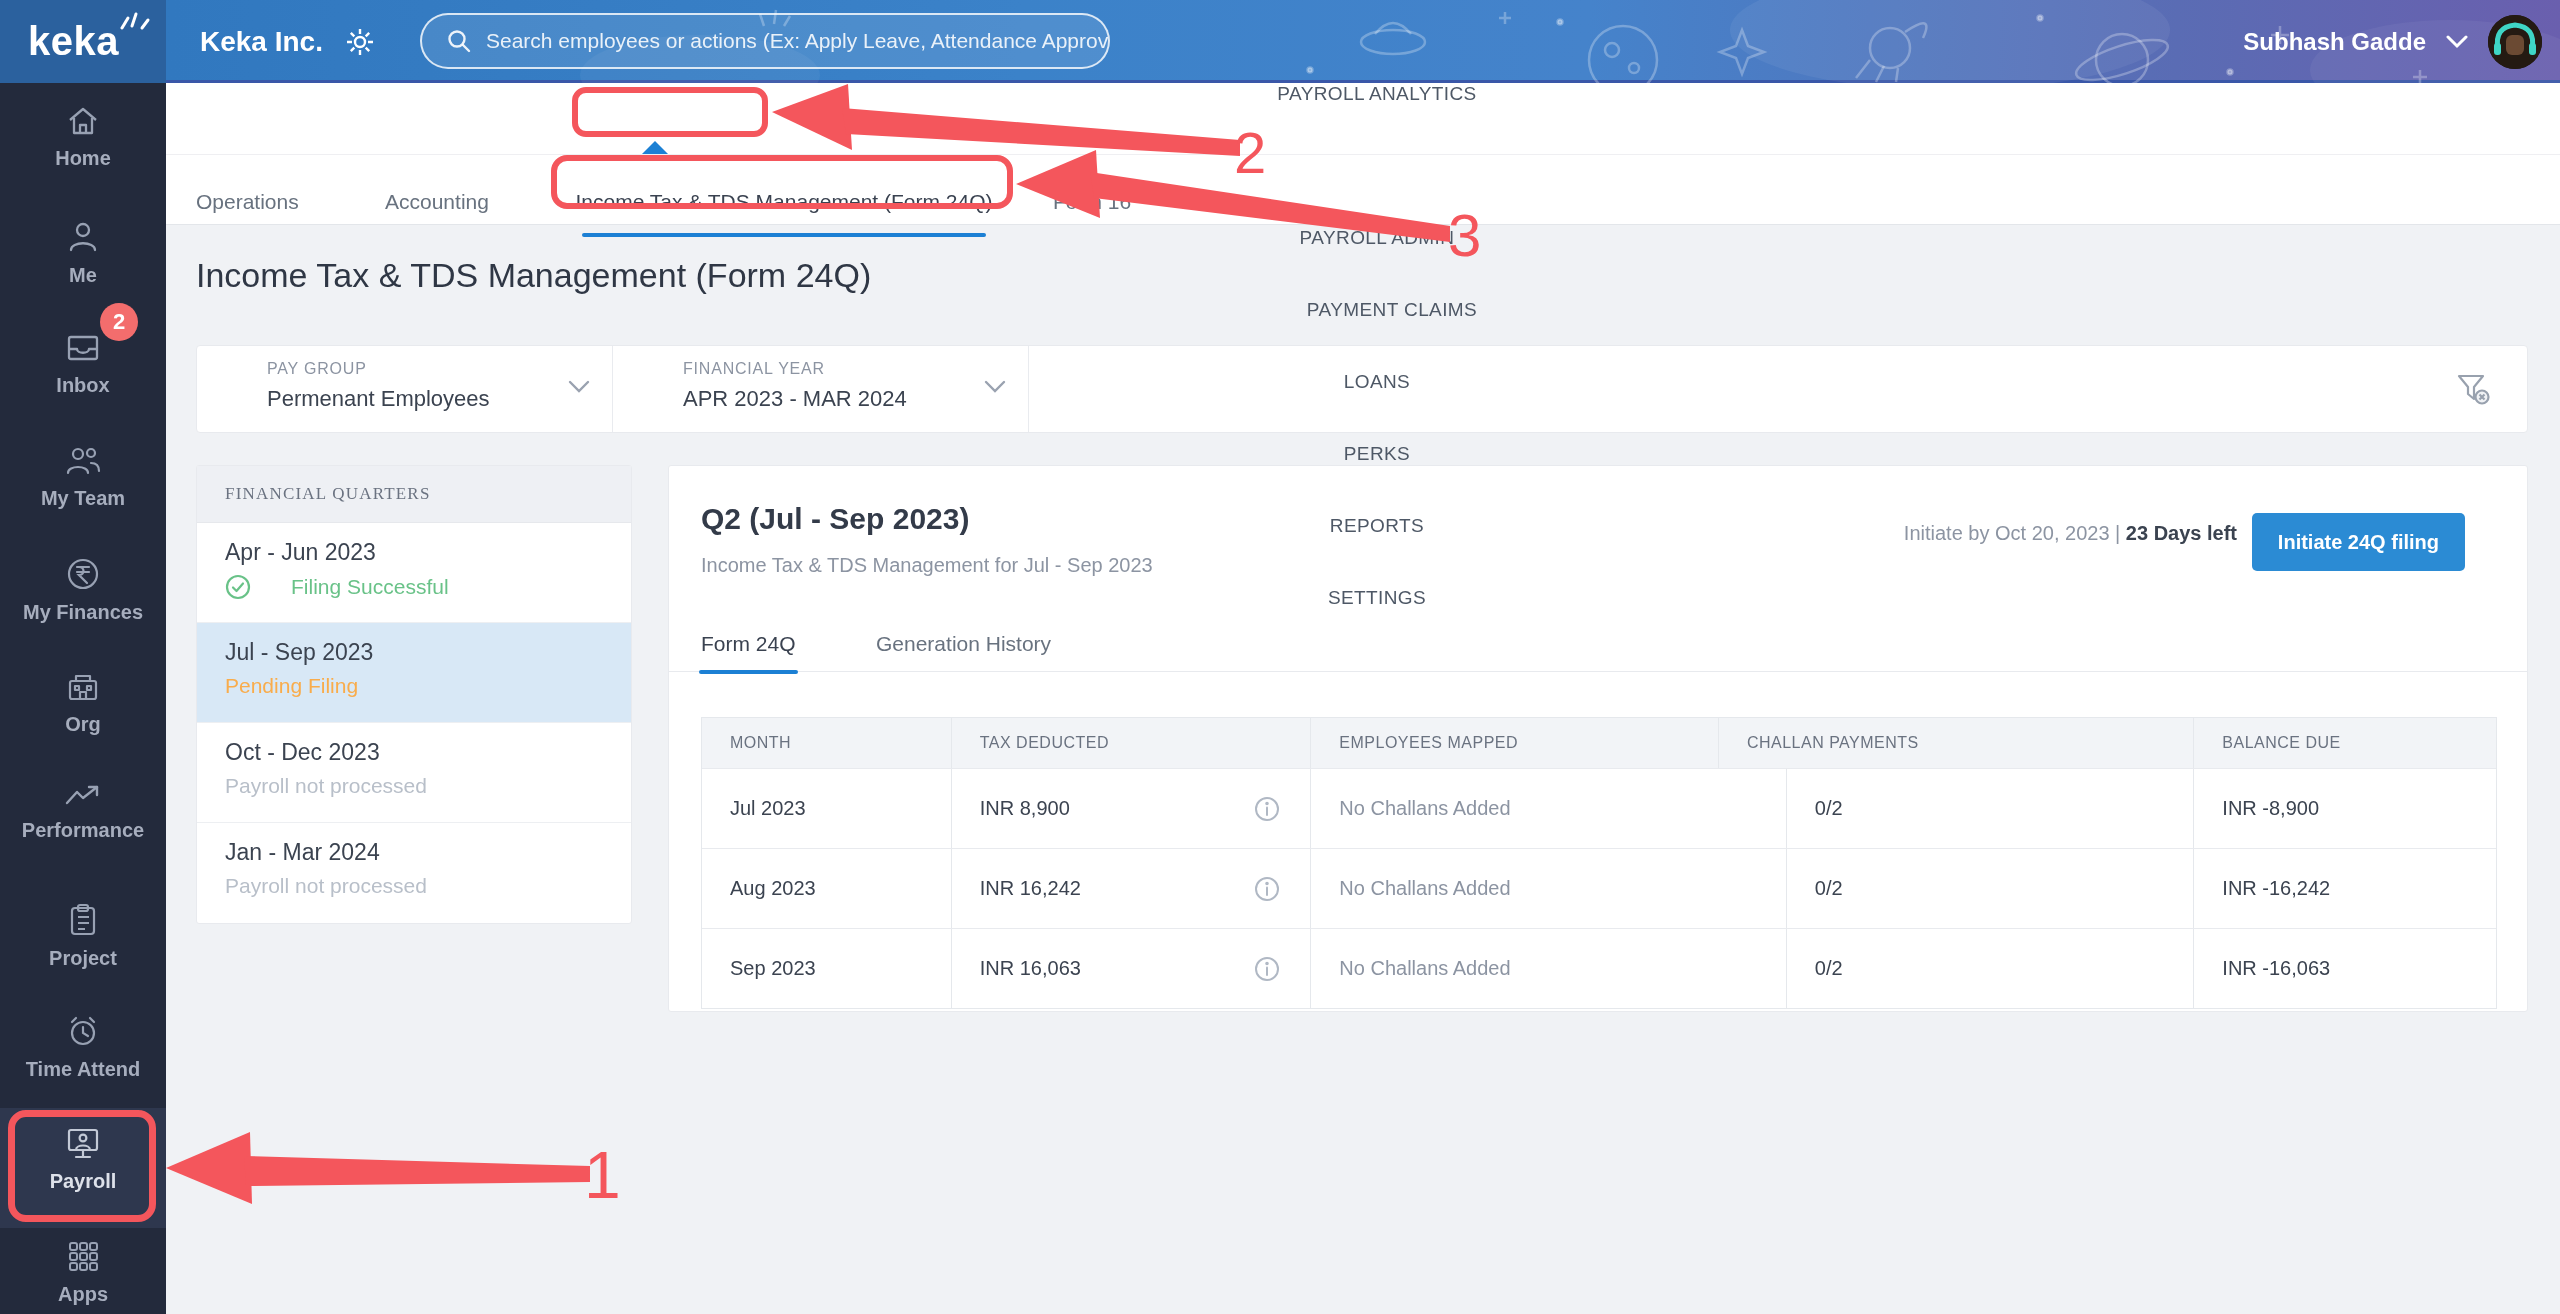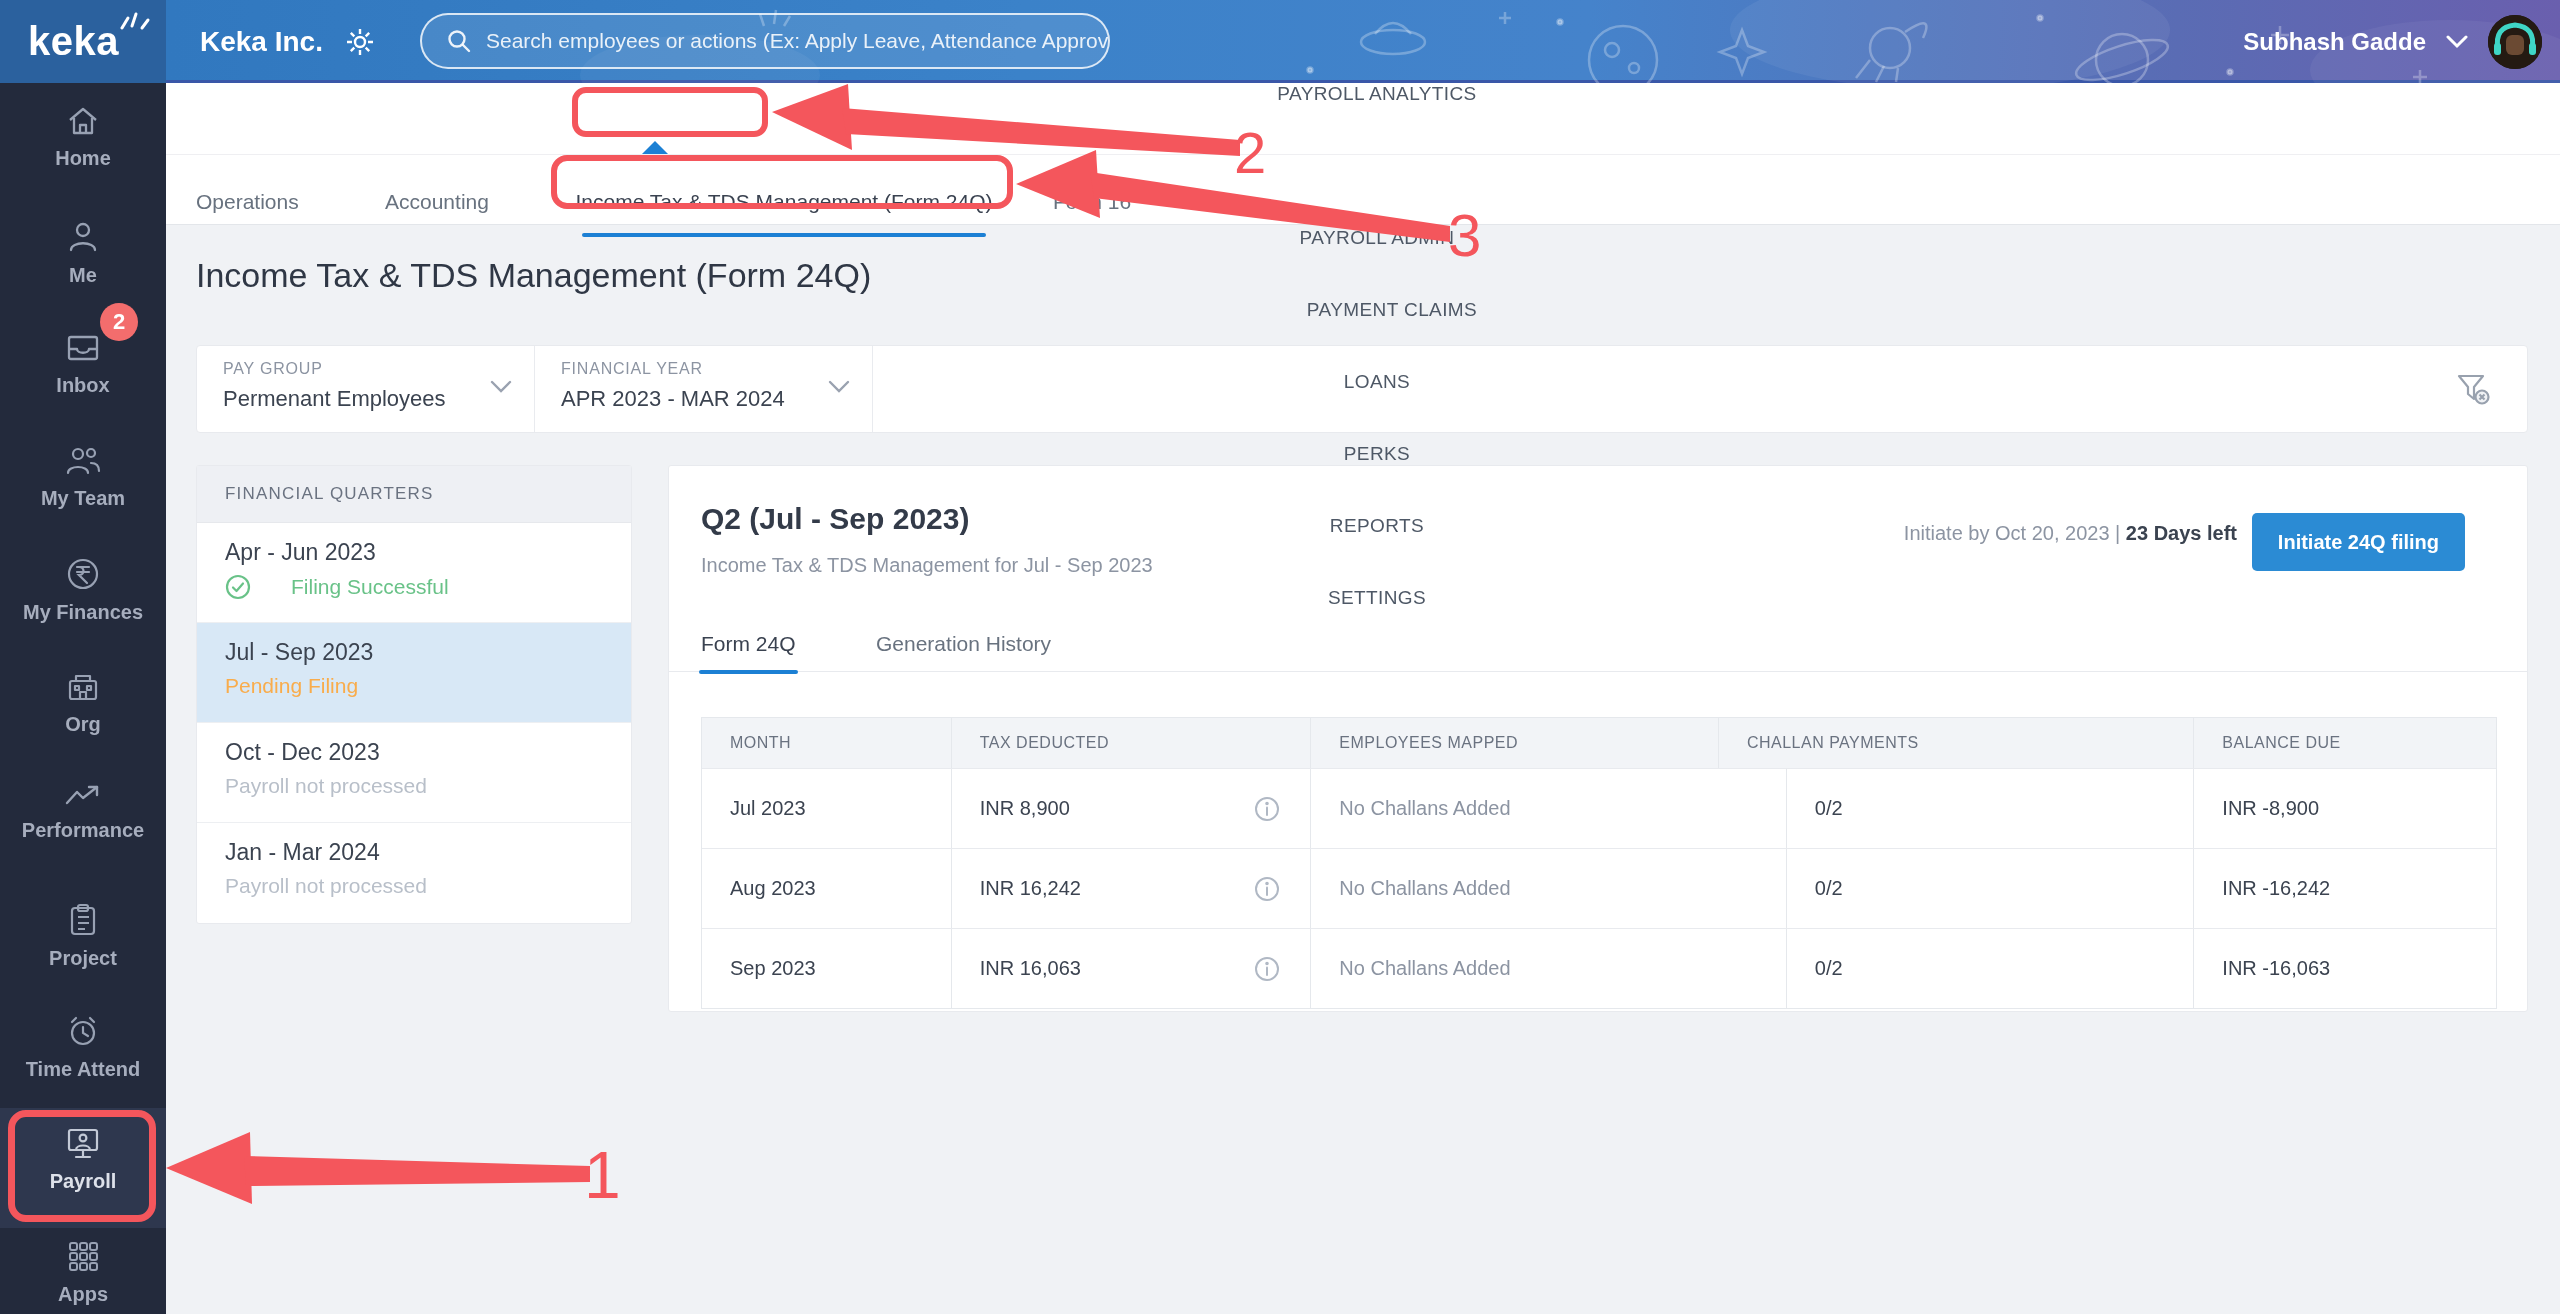--- a/index.html
+++ b/index.html
@@ -48,29 +48,29 @@
   .subtab-accounting { left:219px; }
   .subtab-active { left:398px; width:440px; justify-content:center; color:#3a4250; }
   .subtab-active::after { content:""; position:absolute; left:18px; right:18px; bottom:0; height:4px; background:#1c80d4; border-radius:2px; }
   .subtab-form16 { left:887px; }
 
   
   .content { position:absolute; left:166px; top:225px; width:2394px; height:1089px; background:#f0f2f5; }
   .page-title { position:absolute; left:30px; top:31px; font-size:34px; font-weight:500; color:#2f3745; }
 
   .filter-card { position:absolute; left:30px; top:120px; width:2332px; height:88px; background:#fff; border:1px solid #e8eaee; border-radius:4px; display:flex; }
-  .filter-sec { width:338px; padding:14px 0 16px 26px; position:relative; border-right:1px solid #e9ebef; cursor:pointer; }
+  .filter-sec { width:372px; padding:14px 0 16px 26px; position:relative; border-right:1px solid #e9ebef; cursor:pointer;margin-left:44px; }
   .filter-label { font-size:16px; color:#8c94a2; letter-spacing:.8px; }
   .filter-value { font-size:22px; color:#3b4350; margin-top:8px; }
   .filter-chev { position:absolute; right:22px; top:34px; }
   .filter-clear { position:absolute; right:36px; top:26px; cursor:pointer; }
 
   .quarters { position:absolute; left:30px; top:240px; width:436px; height:459px; background:#fff; border:1px solid #e8eaee; border-radius:3px; }
   .q-head { height:57px; background:#eef0f4; display:flex; align-items:center; padding-left:28px;
-    font-size:17px; color:#6a7280; letter-spacing:1.2px; border-bottom:1px solid #e6e8ec; }
+    font-size:17px; color:#6a7280; letter-spacing:1.2px; border-bottom:1px solid #e6e8ec;font-family:Liberation Serif, serif; }
   .q-item { height:100px; padding:16px 0 0 28px; border-bottom:1px solid #edeff2; cursor:pointer; }
   .q-item.selected { background:#d8e8f6; }
   .q-range { font-size:23px; color:#3b4350; }
   .q-status { margin-top:8px; font-size:21px; display:flex; align-items:center; gap:10px; }
   .q-status.success { color:#69c288;gap:40px; }
   .q-status.pending { color:#f9ac4b; }
   .q-status.none { color:#b8bfc9; }
 
   .detail-card { position:absolute; left:502px; top:240px; width:1860px; height:547px; background:#fff; border:1px solid #e8eaee; border-radius:3px; }
   .d-title { position:absolute; left:32px; top:36px; font-size:30px; color:#333b49; }

